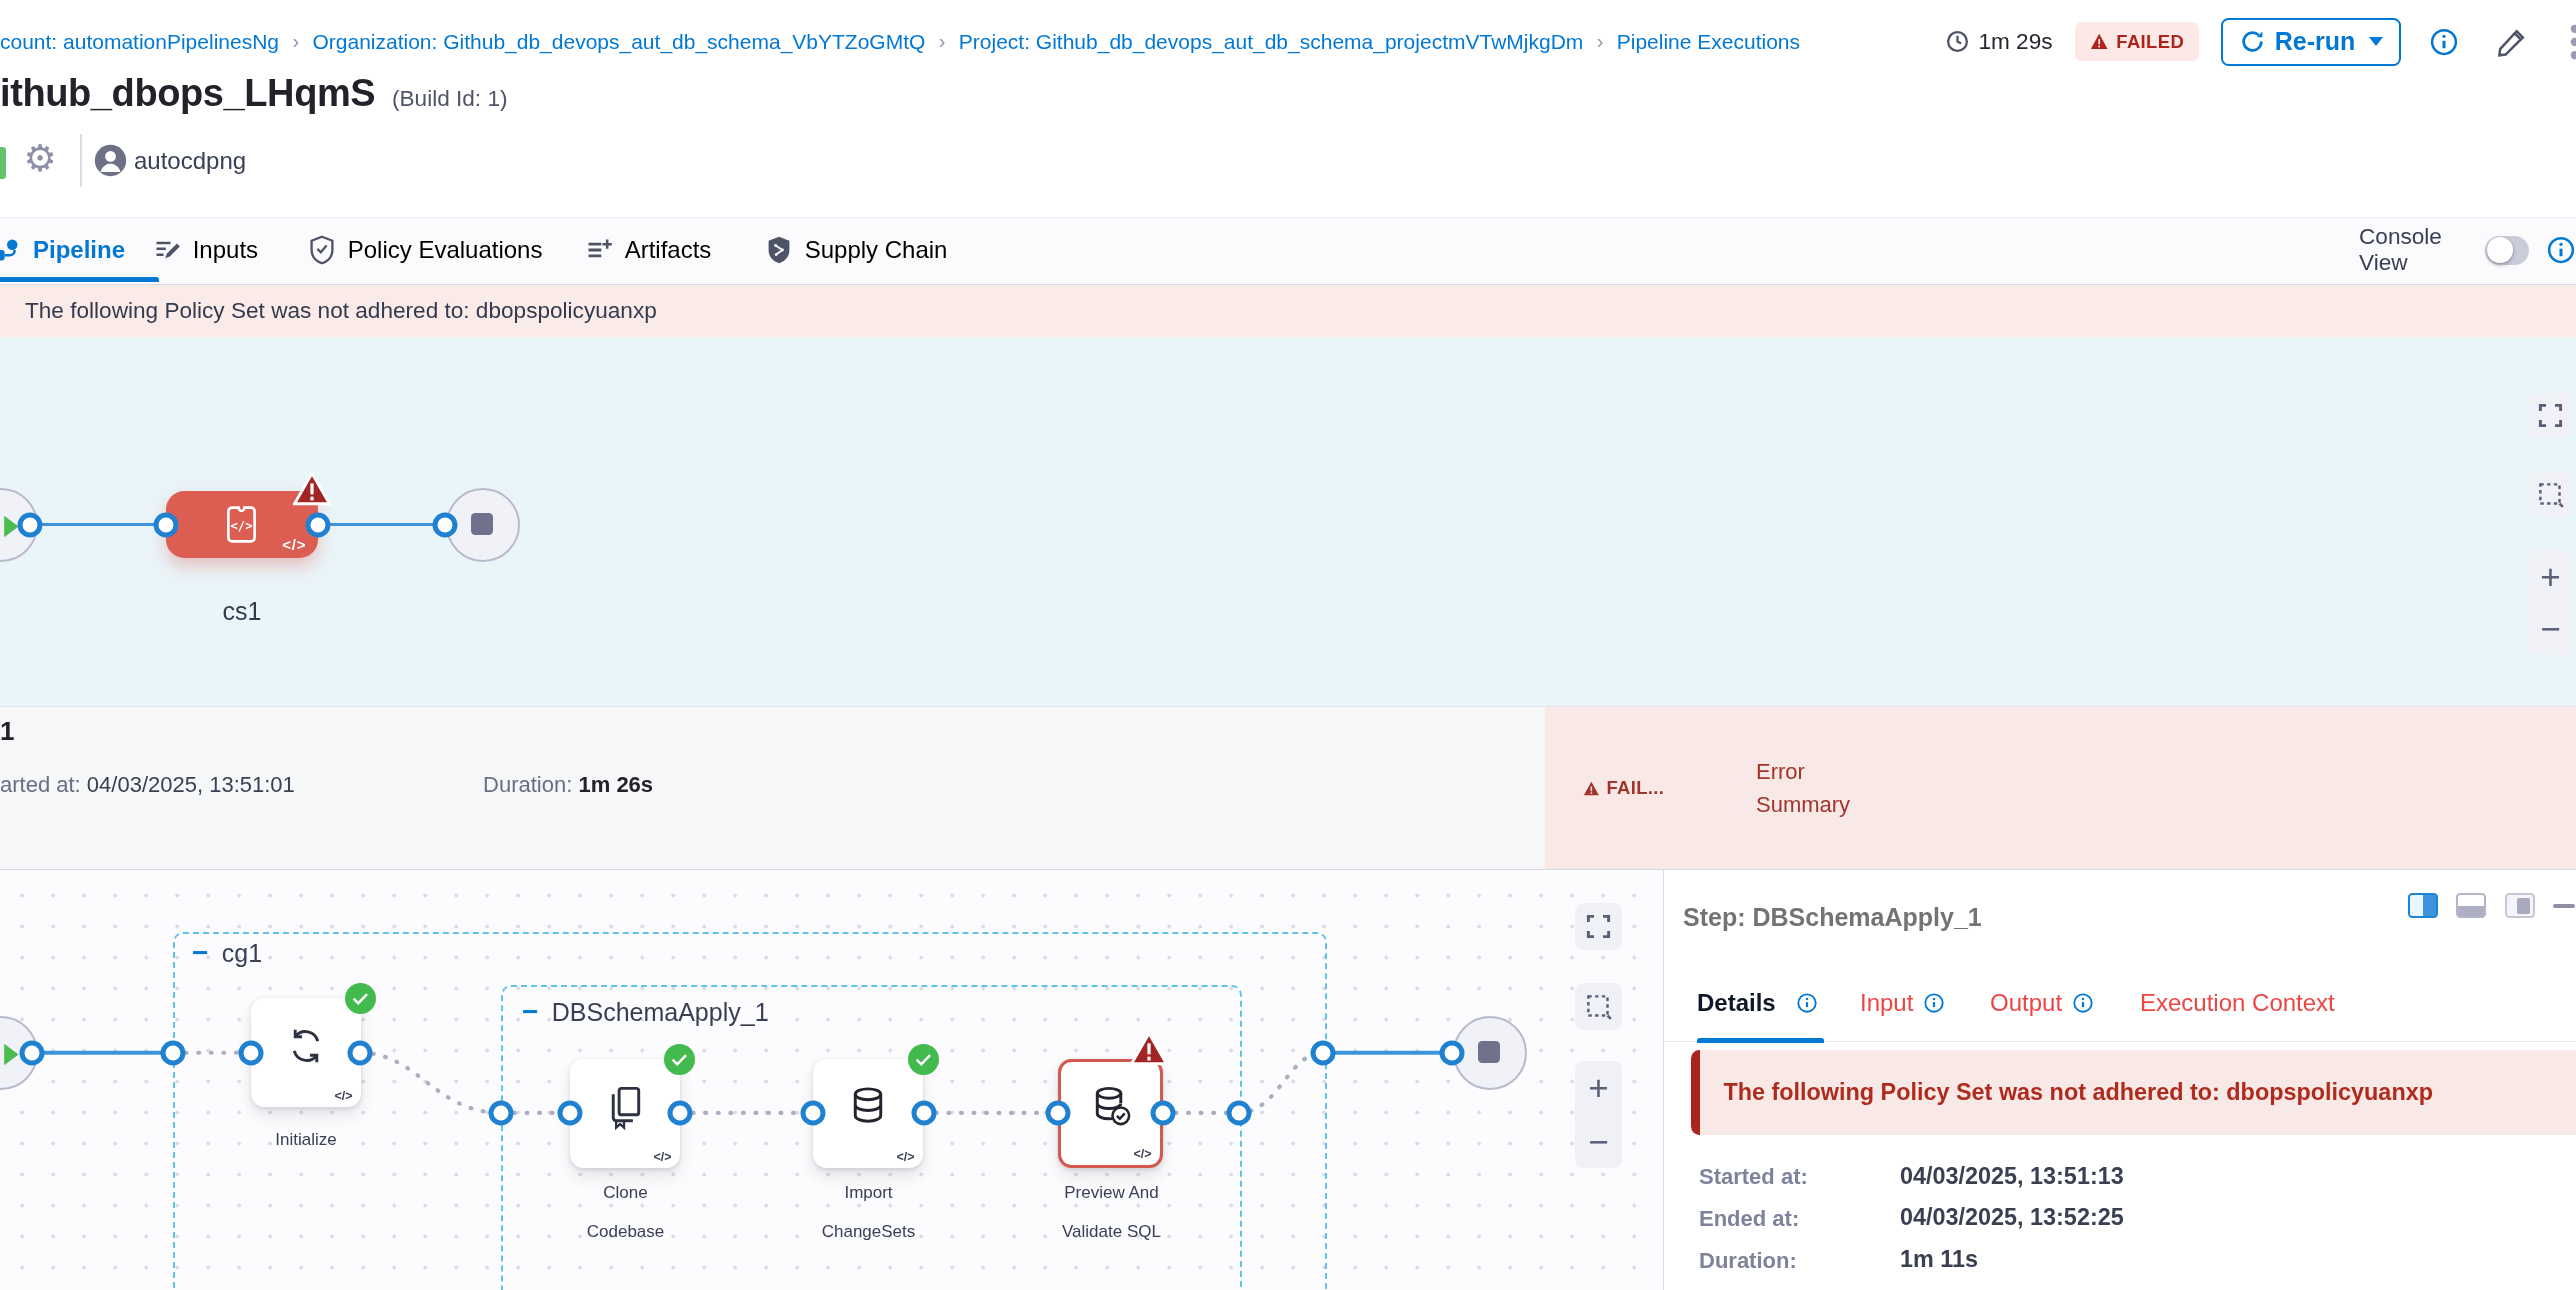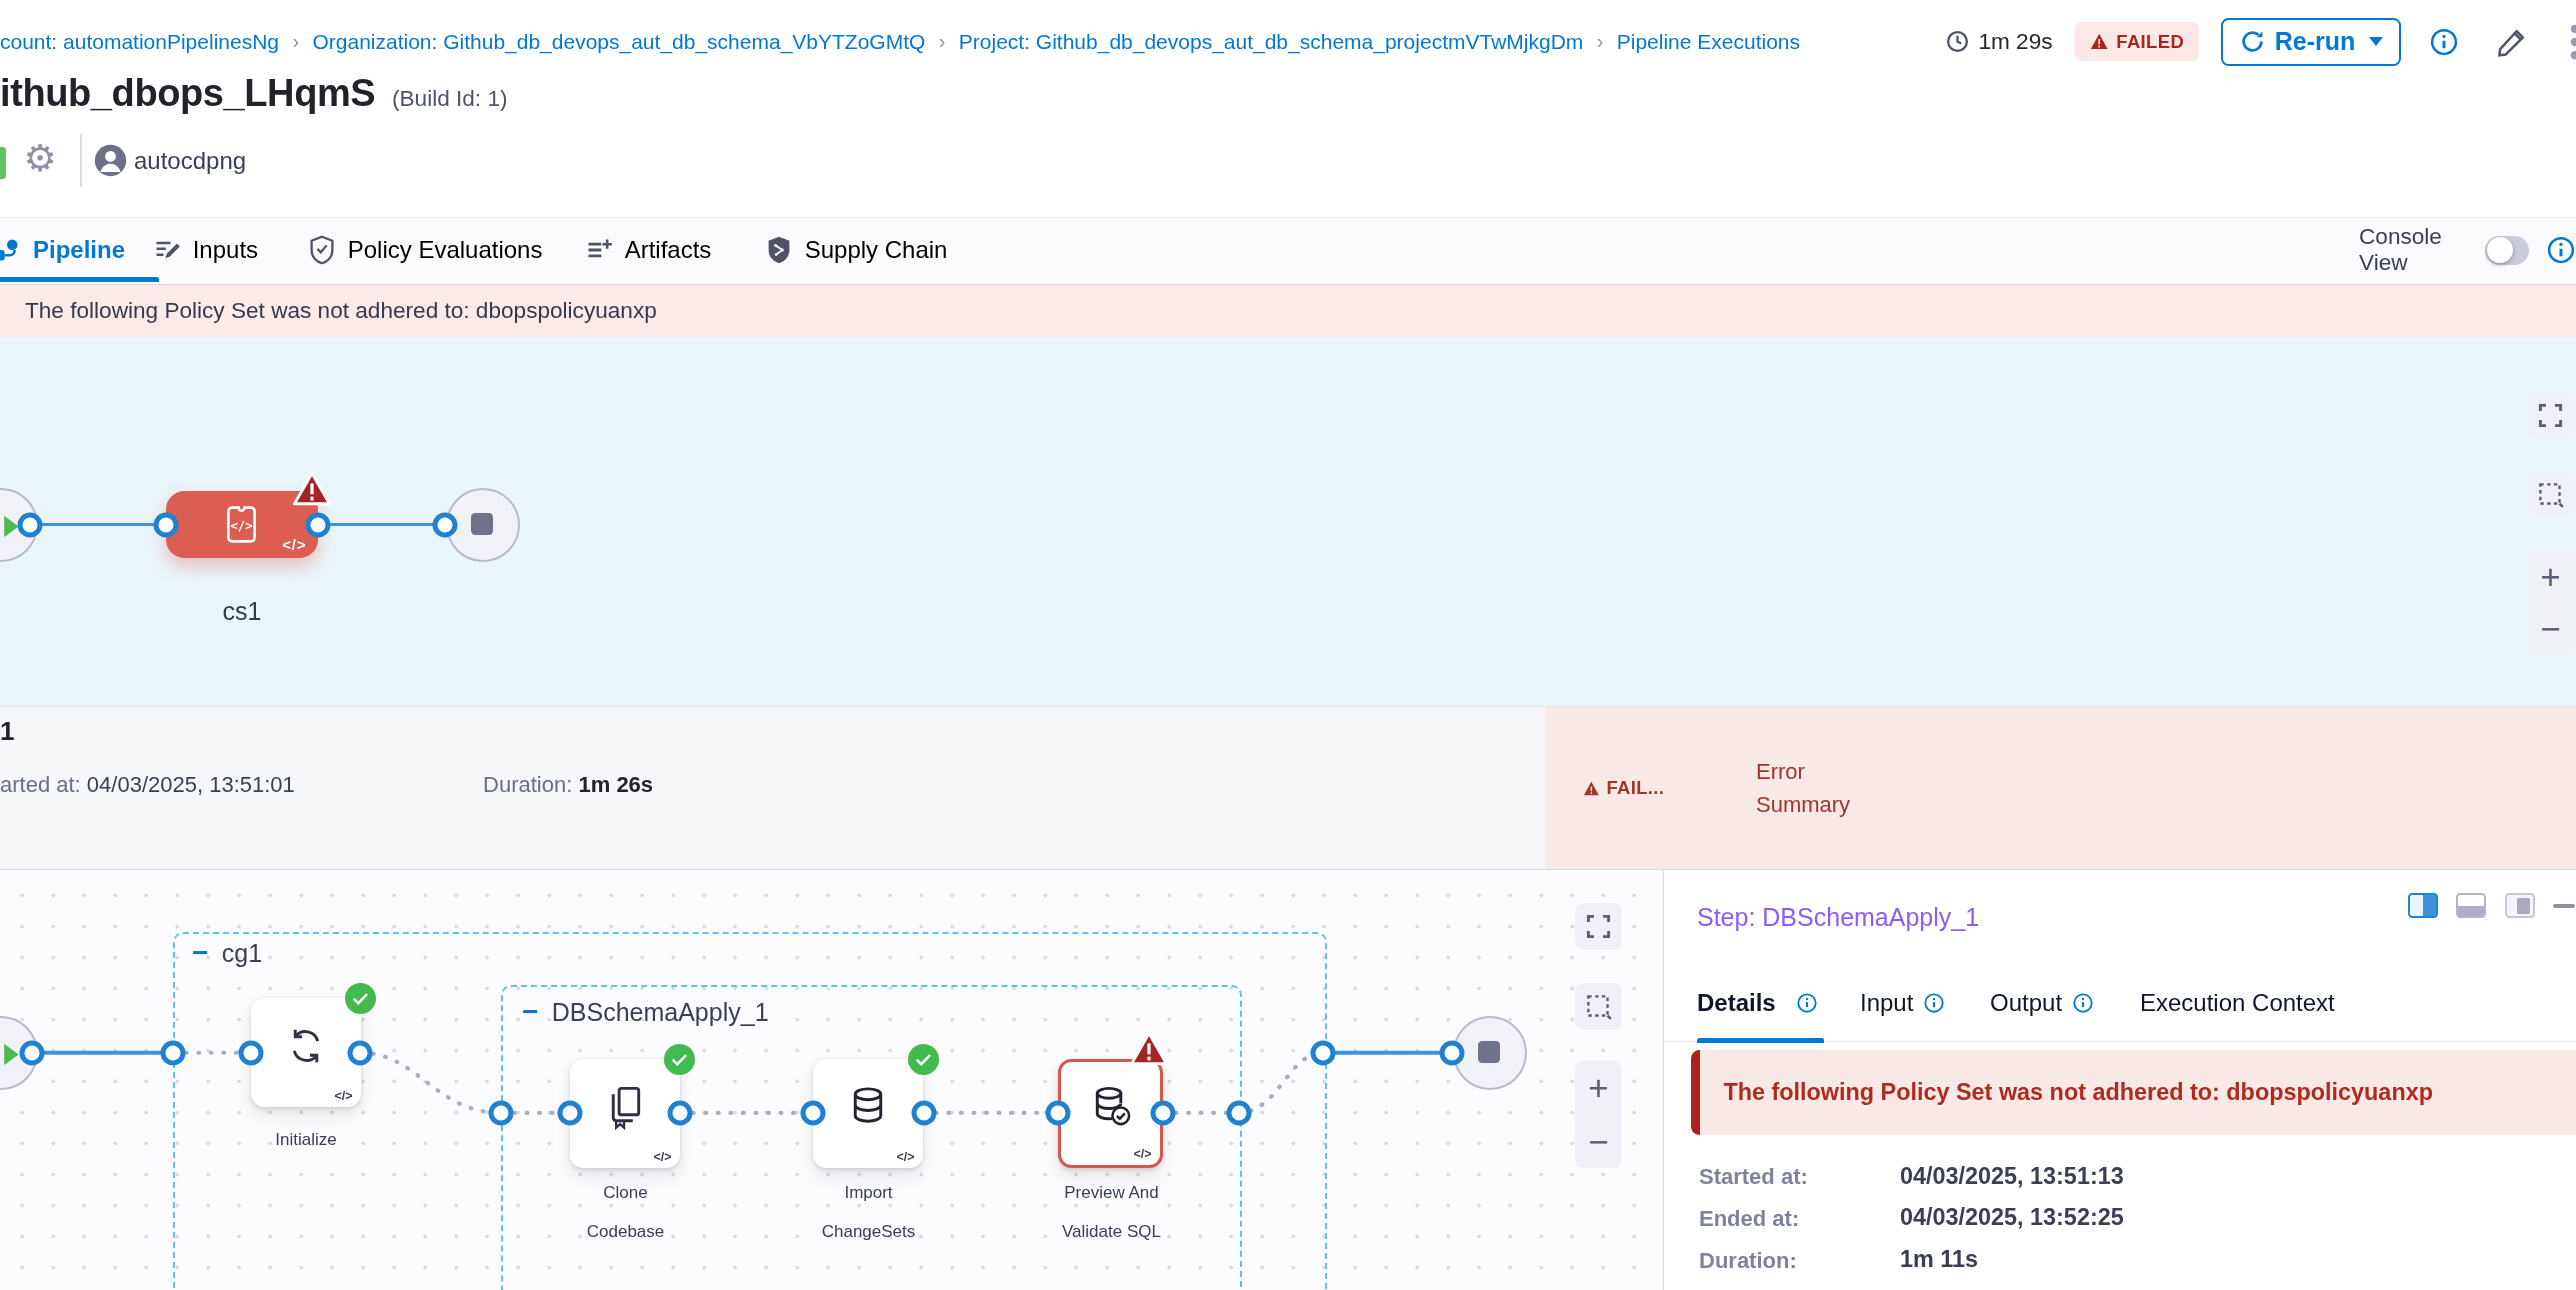--- a/index.html
+++ b/index.html
@@ -68,25 +68,25 @@
   .minus-chip{color:#0278D5;font-size:28px;font-weight:bold;line-height:16.7px;cursor:pointer;}
   .step-card{position:absolute;width:110px;height:109px;background:#fff;border-radius:13.4px;z-index:4;cursor:pointer;
     box-shadow:0 8.4px 15px rgba(40,41,61,.10),0 1.7px 4.2px rgba(96,97,112,.18);}
   .step-card .code-glyph{position:absolute;right:8.4px;bottom:4.2px;color:#3A3F51;font-size:12.5px;font-weight:bold;}
   .step-card svg.step-ic{position:absolute;left:50%;top:44%;transform:translate(-50%,-50%);}
   .check-badge{position:absolute;width:31px;height:31px;border-radius:50%;background:#42BA4D;z-index:6;display:flex;align-items:center;justify-content:center;}
   .warn-badge{position:absolute;z-index:7;}
   .step-label{position:absolute;font-size:17px;color:#394056;text-align:center;line-height:39px;}
   
   .step-panel{top:869px;left:1663px;width:913px;height:421px;background:#fff;border-top:1.7px solid #D8D9E3;border-left:1.7px solid #D9DAE5;box-sizing:border-box;}
-  .panel-title{position:absolute;left:33px;top:33px;font-size:25px;font-weight:normal;color:#8b5cf6;}
+  .panel-title{position:absolute;left:19px;top:33px;font-size:25px;font-weight:bold;color:#737373;}
   .layout-icons{position:absolute;left:744px;top:23.4px;display:flex;align-items:center;gap:18.4px;}
   .lay{width:30px;height:25px;border-radius:4.2px;box-sizing:border-box;position:relative;cursor:pointer;}
   .panel-tabs{position:absolute;left:0;top:111px;width:100%;height:60px;border-bottom:1.7px solid #EAEAF1;}
-  .ptab{position:absolute;top:8.4px;display:flex;align-items:center;gap:10px;font-size:24px;color:#0f172a;cursor:pointer;}
+  .ptab{position:absolute;top:8.4px;display:flex;align-items:center;gap:10px;font-size:24px;color:#ef4444;cursor:pointer;}
   .ptab.active{font-weight:bold;color:#0f172a;gap:20px;}
   .ptab-underline{position:absolute;left:33px;bottom:-1.7px;width:127px;height:5px;background:#0278D5;border-radius:2.5px 2.5px 0 0;}
   .panel-error{position:absolute;left:27px;top:180px;right:0;height:85px;background:#F9E9E6;border-left:9.2px solid #A8241C;
     border-radius:8.4px 0 0 8.4px;display:flex;align-items:center;}
   .panel-error span{margin-left:23.4px;font-size:23.4px;font-weight:bold;color:#AF2B1E;white-space:nowrap;overflow:hidden;}
   .detail-row{position:absolute;left:35px;font-size:22px;font-weight:bold;color:#7E829B;}
   .detail-val{position:absolute;left:236px;font-size:23.4px;font-weight:bold;color:#3A3F51;}
   svg{display:block;}
 </style>
 </head>

